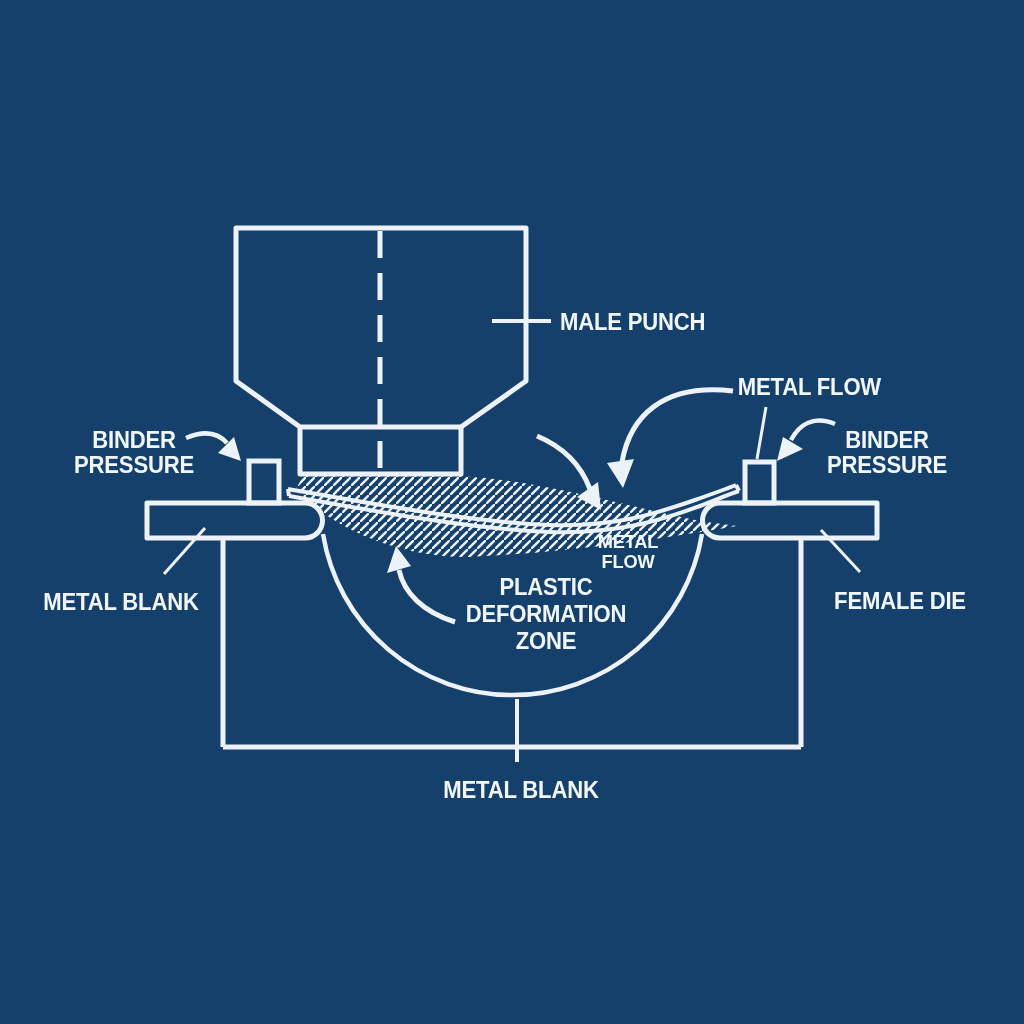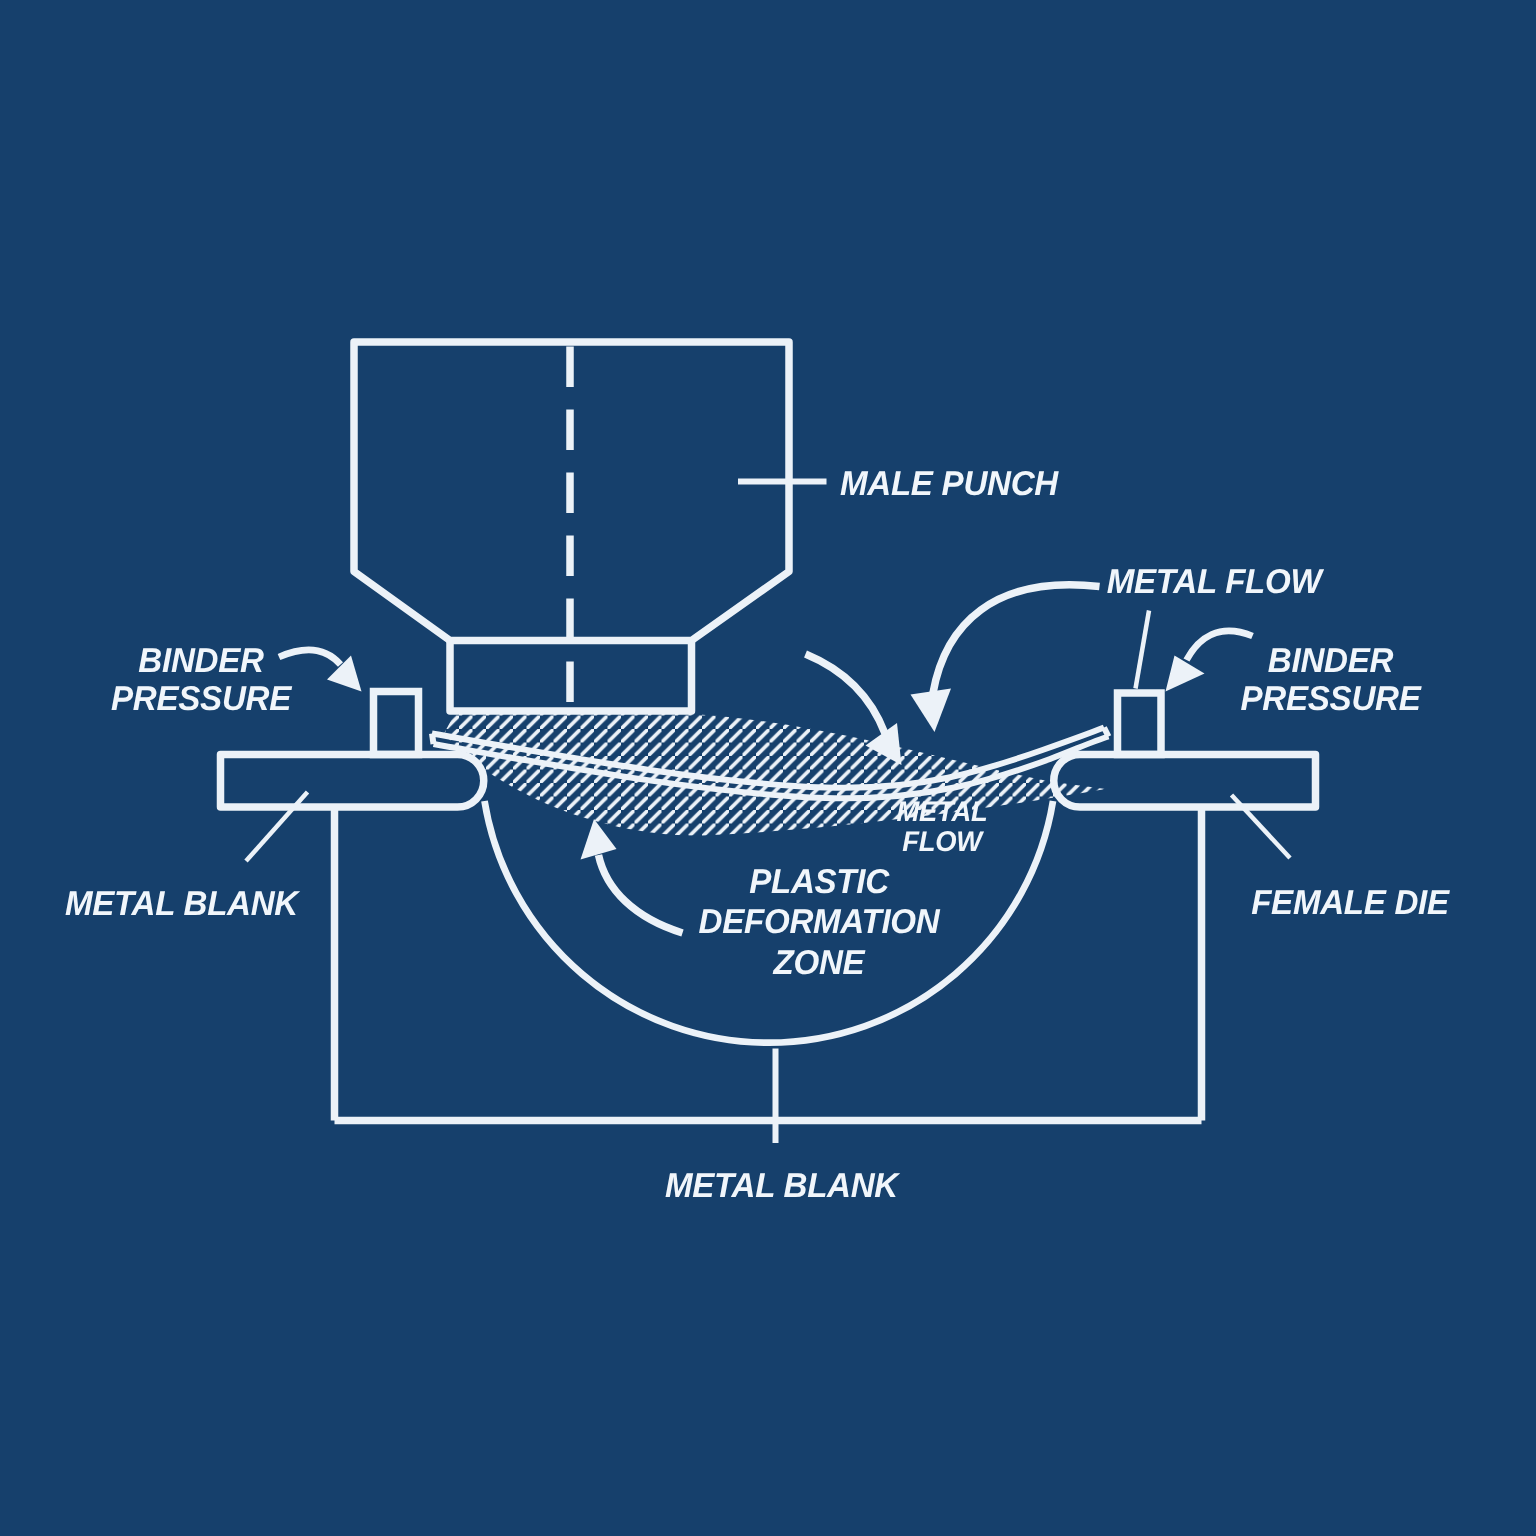--- a/index.html
+++ b/index.html
@@ -2,21 +2,21 @@
 <html><head>
 <meta charset="utf-8">
 <style>
   html,body{margin:0;padding:0;}
   body{
     width:1024px;height:1024px;
     background:#16406C;
     font-family:"Liberation Sans","DejaVu Sans",sans-serif;
     overflow:hidden;position:relative;
   }
-  #stage{position:absolute;left:0;top:0;width:1024px;height:1024px;font-style:italic;}
+  #stage{position:absolute;left:0;top:0;width:1024px;height:1024px;}
   svg{position:absolute;left:0;top:0;}
   .lbl{
     position:absolute;
     color:#F1F6FB;
     font-weight:bold;
     font-size:23px;
     letter-spacing:-0.2px;
     line-height:25px;
     text-align:center;
     white-space:nowrap;

